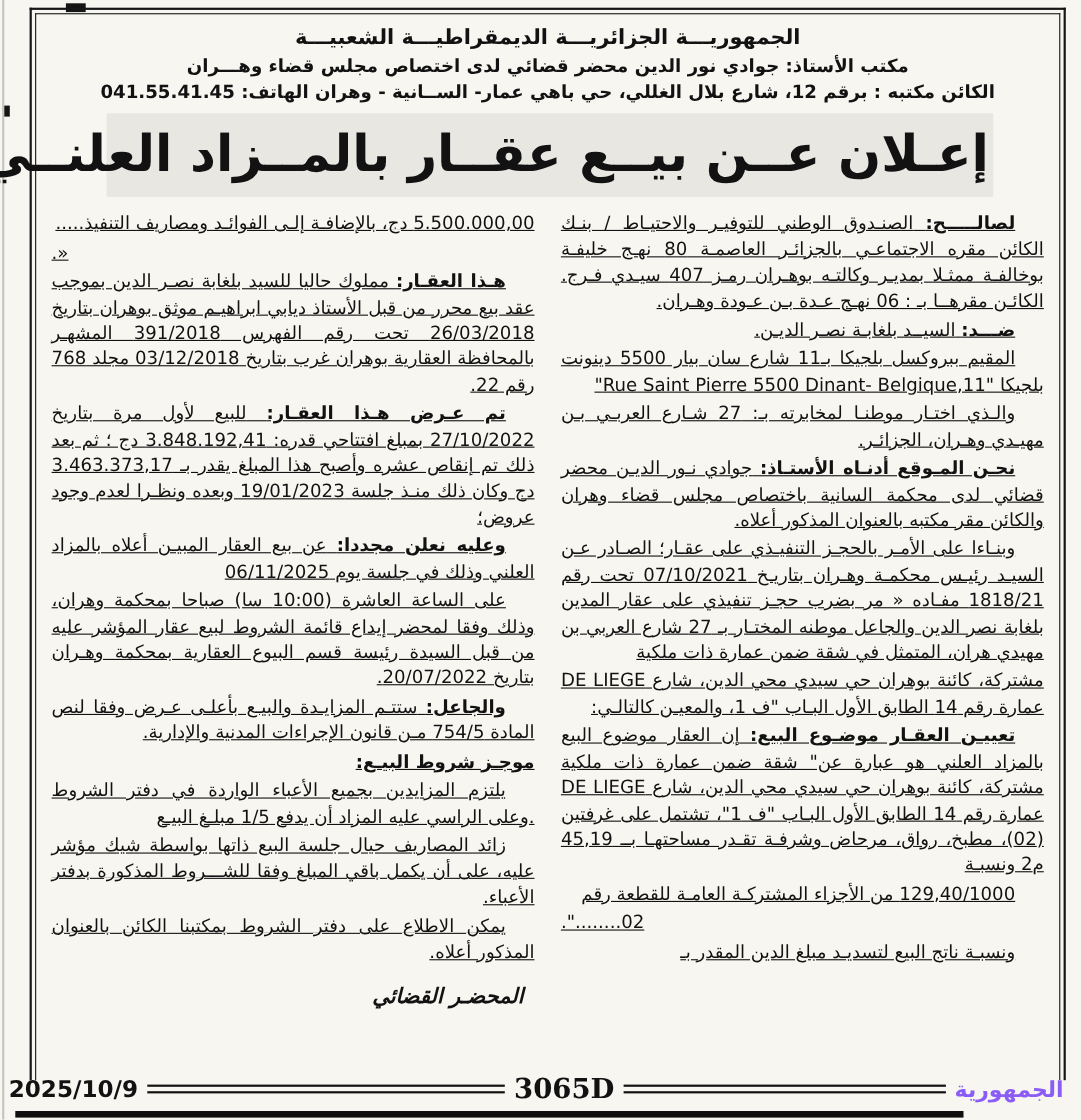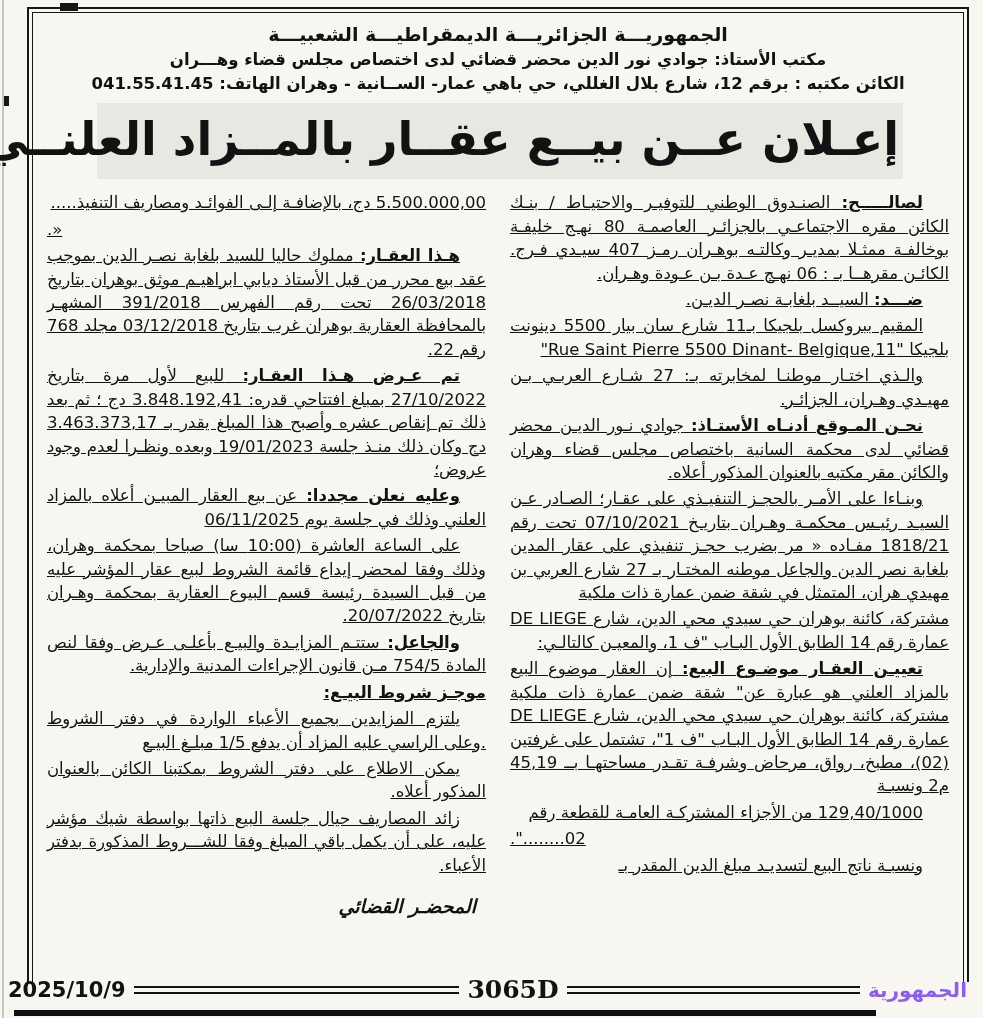--- a/index.html
+++ b/index.html
@@ -105,22 +105,22 @@
       <div class="col">
         <p class="para no-indent"><span>5.500.000,00 دج، بالإضافـة إلـى الفوائـد ومصاريف التنفيذ.....</span></p>
         <p class="para align-end"><span>«.</span></p>
         <p class="para"><strong class="lead">هـذا العقـار:</strong> <span>مملوك حاليا للسيد بلغابة نصـر الدين بموجب عقد بيع محرر من قبل الأستاذ ديابي ابراهيـم موثق بوهران بتاريخ 26/03/2018 تحت رقم الفهرس 391/2018 المشهـر بالمحافظة العقارية بوهران غرب بتاريخ 03/12/2018 مجلد 768 رقم 22.</span></p>
         <p class="para"><strong class="lead">تم عـرض هـذا العقـار:</strong> <span>للبيع لأول مرة بتاريخ 27/10/2022 بمبلغ افتتاحي قدره: 3.848.192,41 دج ؛ ثم بعد ذلك تم إنقاص عشره وأصبح هذا المبلغ يقدر بـ 3.463.373,17 دج وكان ذلك منـذ جلسة 19/01/2023 وبعده ونظـرا لعدم وجود عروض؛</span></p>
         <p class="para"><strong class="lead">وعليه نعلن مجددا:</strong> <span>عن بيع العقار المبيـن أعلاه بالمزاد العلني وذلك في جلسة يوم 06/11/2025</span></p>
         <p class="para"><span>على الساعة العاشرة (10:00 سا) صباحا بمحكمة وهران، وذلك وفقا لمحضر إيداع قائمة الشروط لبيع عقار المؤشر عليه من قبل السيدة رئيسة قسم البيوع العقارية بمحكمة وهـران بتاريخ 20/07/2022.</span></p>
         <p class="para"><strong class="lead">والجاعل:</strong> <span>ستتـم المزايـدة  والبيـع بأعلـى عـرض وفقا لنص المادة 754/5 مـن قانون الإجراءات المدنية والإدارية.</span></p>
         <p class="para no-indent"><strong class="lead">موجـز شروط البيـع:</strong></p>
         <p class="para"><span>يلتزم المزايدين بجميع الأعباء الواردة في دفتر الشروط .وعلى الراسي عليه المزاد أن يدفع 1/5 مبلـغ البيـع</span></p>
+        <p class="para"><span>زائد المصاريف حيال جلسة البيع ذاتها بواسطة شيك مؤشر عليه، على أن يكمل باقي المبلغ وفقا للشـــروط المذكورة بدفتر الأعباء.</span></p>
         <p class="para"><span>يمكن الاطلاع على دفتر الشروط بمكتبنا الكائن بالعنوان المذكور أعلاه.</span></p>
-        <p class="para"><span>زائد المصاريف حيال جلسة البيع ذاتها بواسطة شيك مؤشر عليه، على أن يكمل باقي المبلغ وفقا للشـــروط المذكورة بدفتر الأعباء.</span></p>
         <div class="signature">المحضـر القضائي</div>
       </div>
 
     </div>
   </div>
 </div>
 
 <div class="footer">
   <span class="footer-date">2025/10/9</span>
   <span class="footer-rule"></span>

